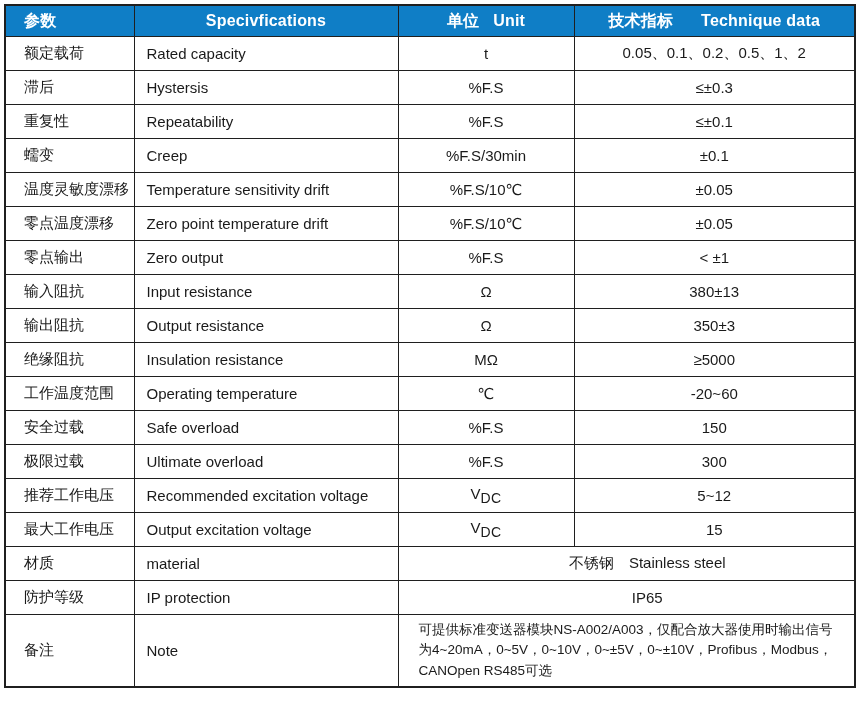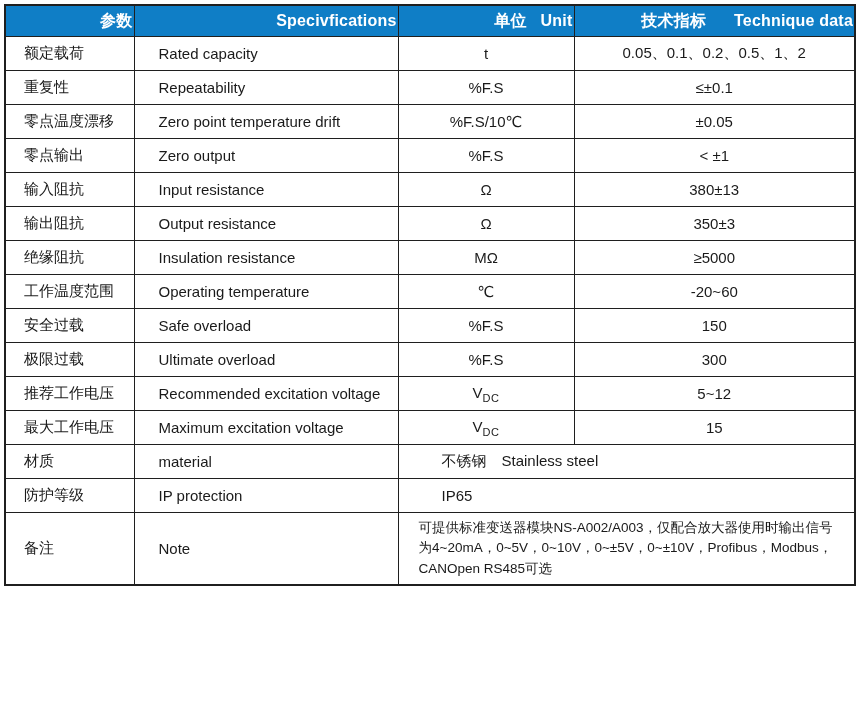--- a/index.html
+++ b/index.html
@@ -28,51 +28,51 @@
   th, td {
     border: 1px solid var(--border, #1f1f1f);
     overflow: hidden;
   }
   th {
     background: var(--header-bg, #0f7ec6);
     color: var(--header-text, #ffffff);
     font-weight: bold;
     font-size: 16px;
     height: 28px;
-    text-align: right;
+    text-align: center;
     white-space: pre;
     letter-spacing: 0.2px;
   }
   th.param {
-    text-align: right;
+    text-align: left;
     padding-left: 18px;
   }
   td {
     font-size: 15px;
     color: var(--text, #1a1a1a);
     height: 31px;
     background: #ffffff;
   }
   td.param {
     text-align: left;
     padding-left: 18px;
   }
   td.spec {
     text-align: left;
-    padding-left: 24px;
+    padding-left: 12px;
   }
   td.unit, td.value {
     text-align: center;
   }
   td.unit sub {
-    font-size: 11px;
+    font-size: 14px;
     letter-spacing: 0.5px;
   }
   td.merged {
-    text-align: left;
+    text-align: center;
     padding-left: 43px;
   }
   td.merged.left {
     text-align: left;
     padding: 5px 14px 5px 20px;
     font-size: 13.5px;
     line-height: 1.5;
     height: 57px;
   }
 </style>
@@ -96,24 +96,42 @@
       </tr>
     </thead>
     <tbody id="spec-rows">
         <tr>
           <td class="param">额定载荷</td>
           <td class="spec">Rated capacity</td>
           <td class="unit">t</td>
           <td class="value">0.05、0.1、0.2、0.5、1、2</td>
         </tr>
         <tr>
+          <td class="param">滞后</td>
+          <td class="spec">Hystersis</td>
+          <td class="unit">%F.S</td>
+          <td class="value">≤±0.3</td>
+        </tr>
+        <tr>
           <td class="param">重复性</td>
           <td class="spec">Repeatability</td>
           <td class="unit">%F.S</td>
           <td class="value">≤±0.1</td>
+        </tr>
+        <tr>
+          <td class="param">蠕变</td>
+          <td class="spec">Creep</td>
+          <td class="unit">%F.S/30min</td>
+          <td class="value">±0.1</td>
+        </tr>
+        <tr>
+          <td class="param">温度灵敏度漂移</td>
+          <td class="spec">Temperature sensitivity drift</td>
+          <td class="unit">%F.S/10℃</td>
+          <td class="value">±0.05</td>
         </tr>
         <tr>
           <td class="param">零点温度漂移</td>
           <td class="spec">Zero point temperature drift</td>
           <td class="unit">%F.S/10℃</td>
           <td class="value">±0.05</td>
         </tr>
         <tr>
           <td class="param">零点输出</td>
           <td class="spec">Zero output</td>
@@ -157,21 +175,21 @@
           <td class="value">300</td>
         </tr>
         <tr>
           <td class="param">推荐工作电压</td>
           <td class="spec">Recommended excitation voltage</td>
           <td class="unit">V<sub>DC</sub></td>
           <td class="value">5~12</td>
         </tr>
         <tr>
           <td class="param">最大工作电压</td>
-          <td class="spec">Maximum excitation voltage</td>
+          <td class="spec">Output excitation voltage</td>
           <td class="unit">V<sub>DC</sub></td>
           <td class="value">15</td>
         </tr>
         <tr>
           <td class="param">材质</td>
           <td class="spec">material</td>
           <td class="value merged" colspan="2">不锈钢　Stainless steel</td>
         </tr>
         <tr>
           <td class="param">防护等级</td>

